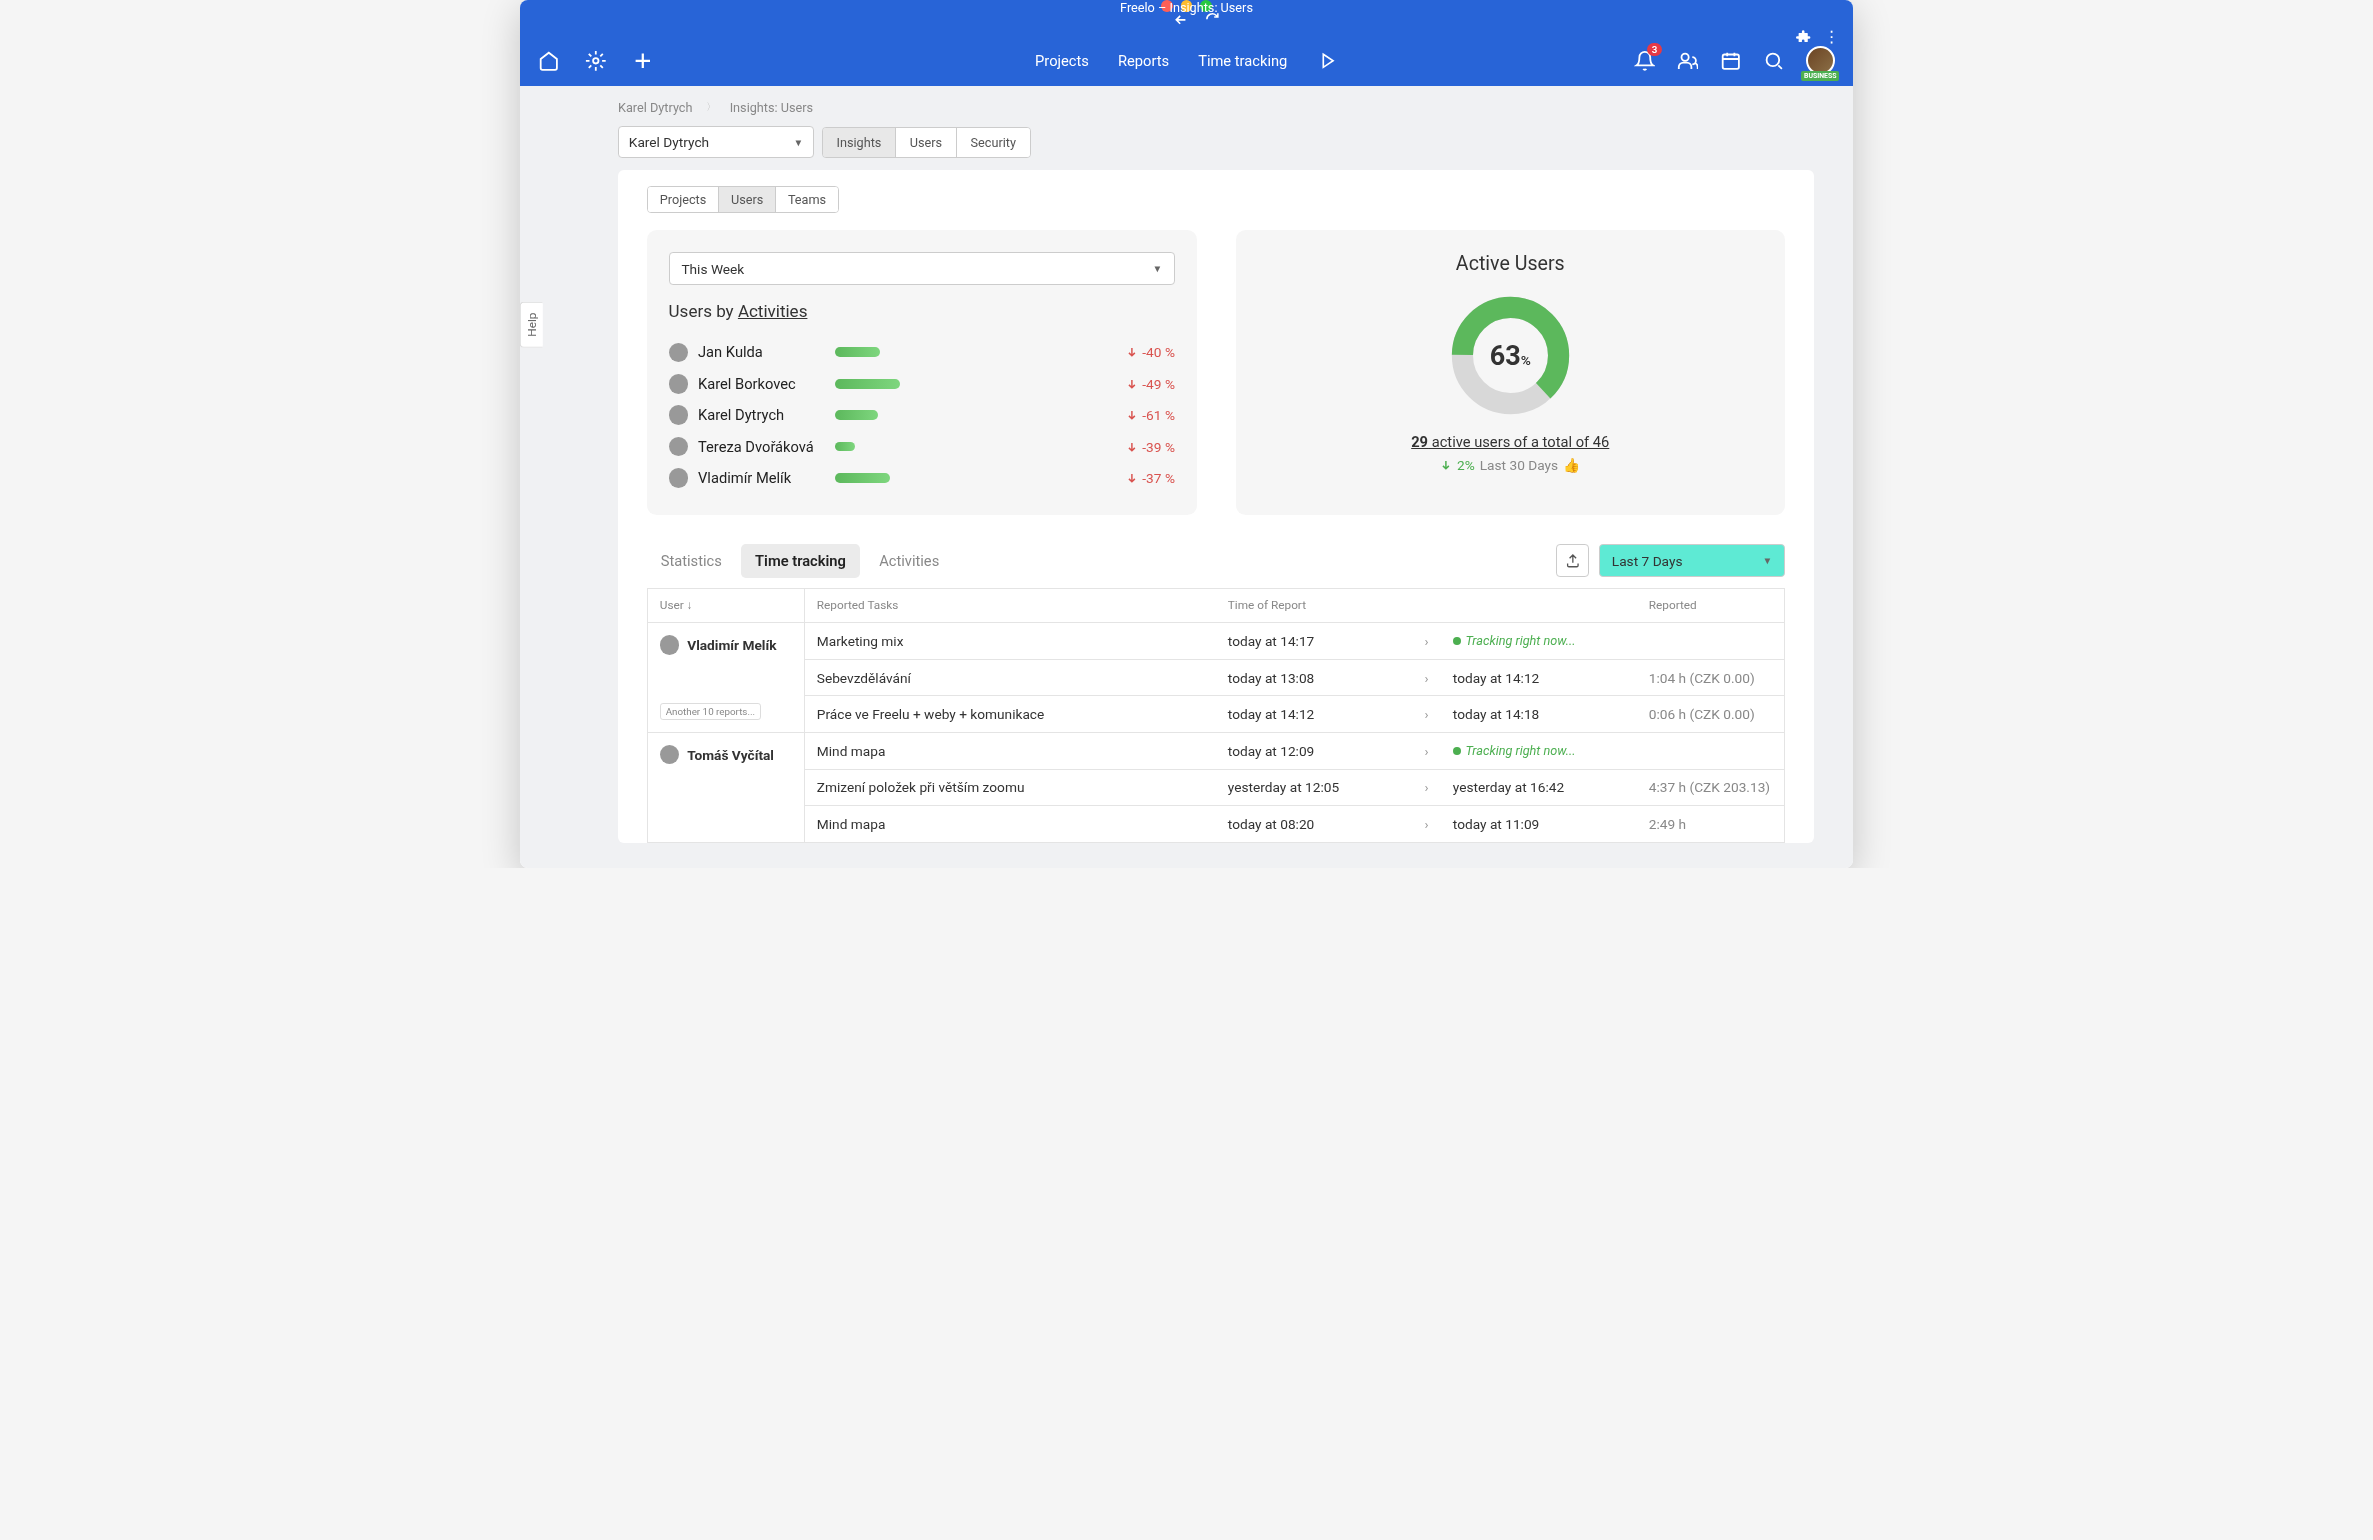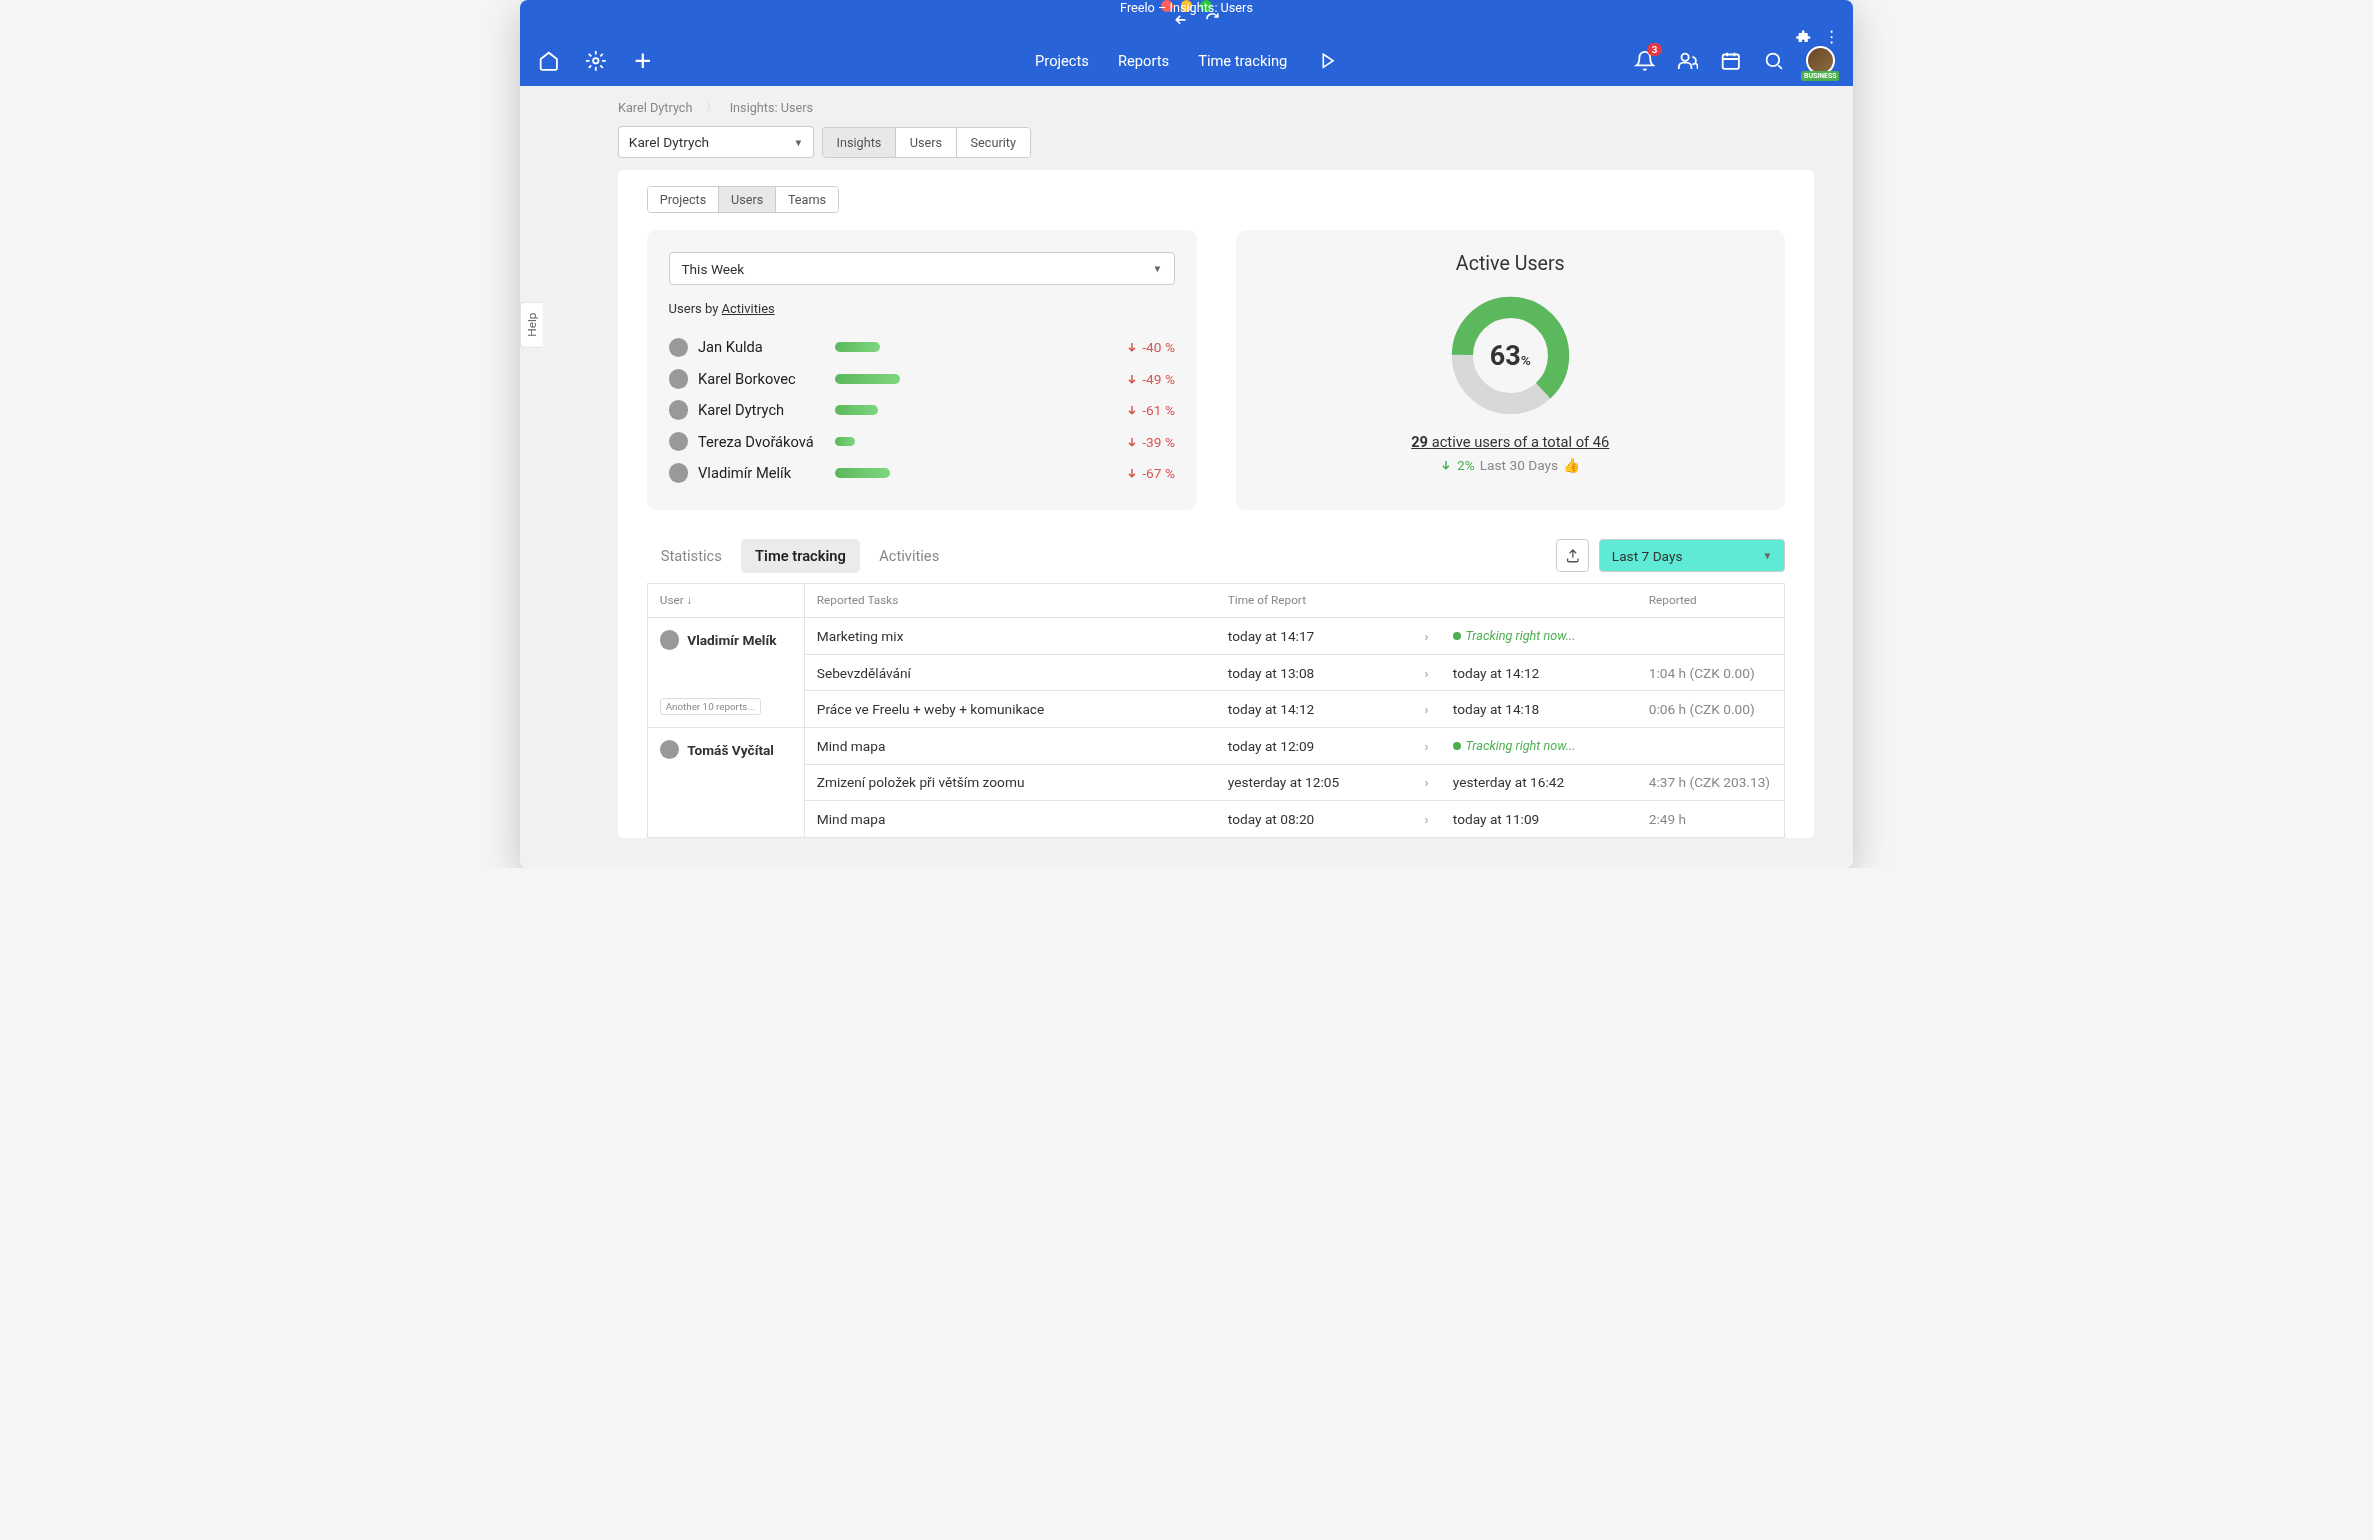--- a/index.html
+++ b/index.html
@@ -61,21 +61,21 @@
 .sub-tab.active { background: #e8e8e8; }
 
 
 .dashboard { display: flex; gap: 39px; padding: 0 29px; margin-bottom: 29px; }
 .panel { background: #f6f6f6; border-radius: 9.8px; padding: 21.6px; }
 .panel-left { flex: 1; }
 .panel-right { flex: 1; display: flex; flex-direction: column; align-items: center; }
 
 .week-select { background: #fff; border: 1px solid #ccc; border-radius: 3.9px; padding: 7.8px 11.8px; width: 100%; display: flex; justify-content: space-between; align-items: center; cursor: pointer; margin-bottom: 15.7px; }
 
-.panel-title { font-size: 13px; color: #333; margin-bottom: 15.7px; }
+.panel-title { font-size: 17px; color: #333; margin-bottom: 15.7px; }
 .panel-title .underline { text-decoration: underline; }
 
 .user-row { display: flex; align-items: center; gap: 9.8px; padding: 5.9px 0; }
 .user-avatar { width: 19.6px; height: 19.6px; border-radius: 50%; background: #999; flex-shrink: 0; }
 .user-name { width: 127px; font-size: 14.7px; color: #222; }
 .progress-bar { flex: 1; height: 9.8px; background: transparent; border-radius: 4.9px; position: relative; }
 .progress-fill { position: absolute; left: 0; top: 0; height: 100%; border-radius: 4.9px; background: linear-gradient(to right, #5cb85c, #7ed67e); }
 .delta { display: flex; align-items: center; gap: 4.9px; width: 78px; justify-content: flex-end; color: #d9534f; font-size: 13.7px; }
 .delta svg { }
 
@@ -316,21 +316,21 @@
                 <div class="user-row">
     <div class="user-avatar"></div>
     <div class="user-name">Vladimír Melík</div>
     <div class="progress-bar">
                     <div class="progress-fill" style="width:22%"></div>
                   </div>
     <div class="delta">
       <svg width="11.8" height="11.8" viewBox="0 0 24 24" fill="none" stroke="#d9534f" stroke-width="3">
                       <path d="M12 4v16M6 14l6 6 6-6"></path>
                     </svg>
-      <span>-67 %</span>
+      <span>-37 %</span>
     </div>
                 </div>
               </div>
           </div>
 
           <div class="panel panel-right">
             <div class="active-title">Active Users</div>
             <div class="donut-wrap">
               <svg class="donut" viewBox="0 0 42 42">
                 <circle cx="21" cy="21" r="15.9" fill="none" stroke="#d8d8d8" stroke-width="7"></circle>

